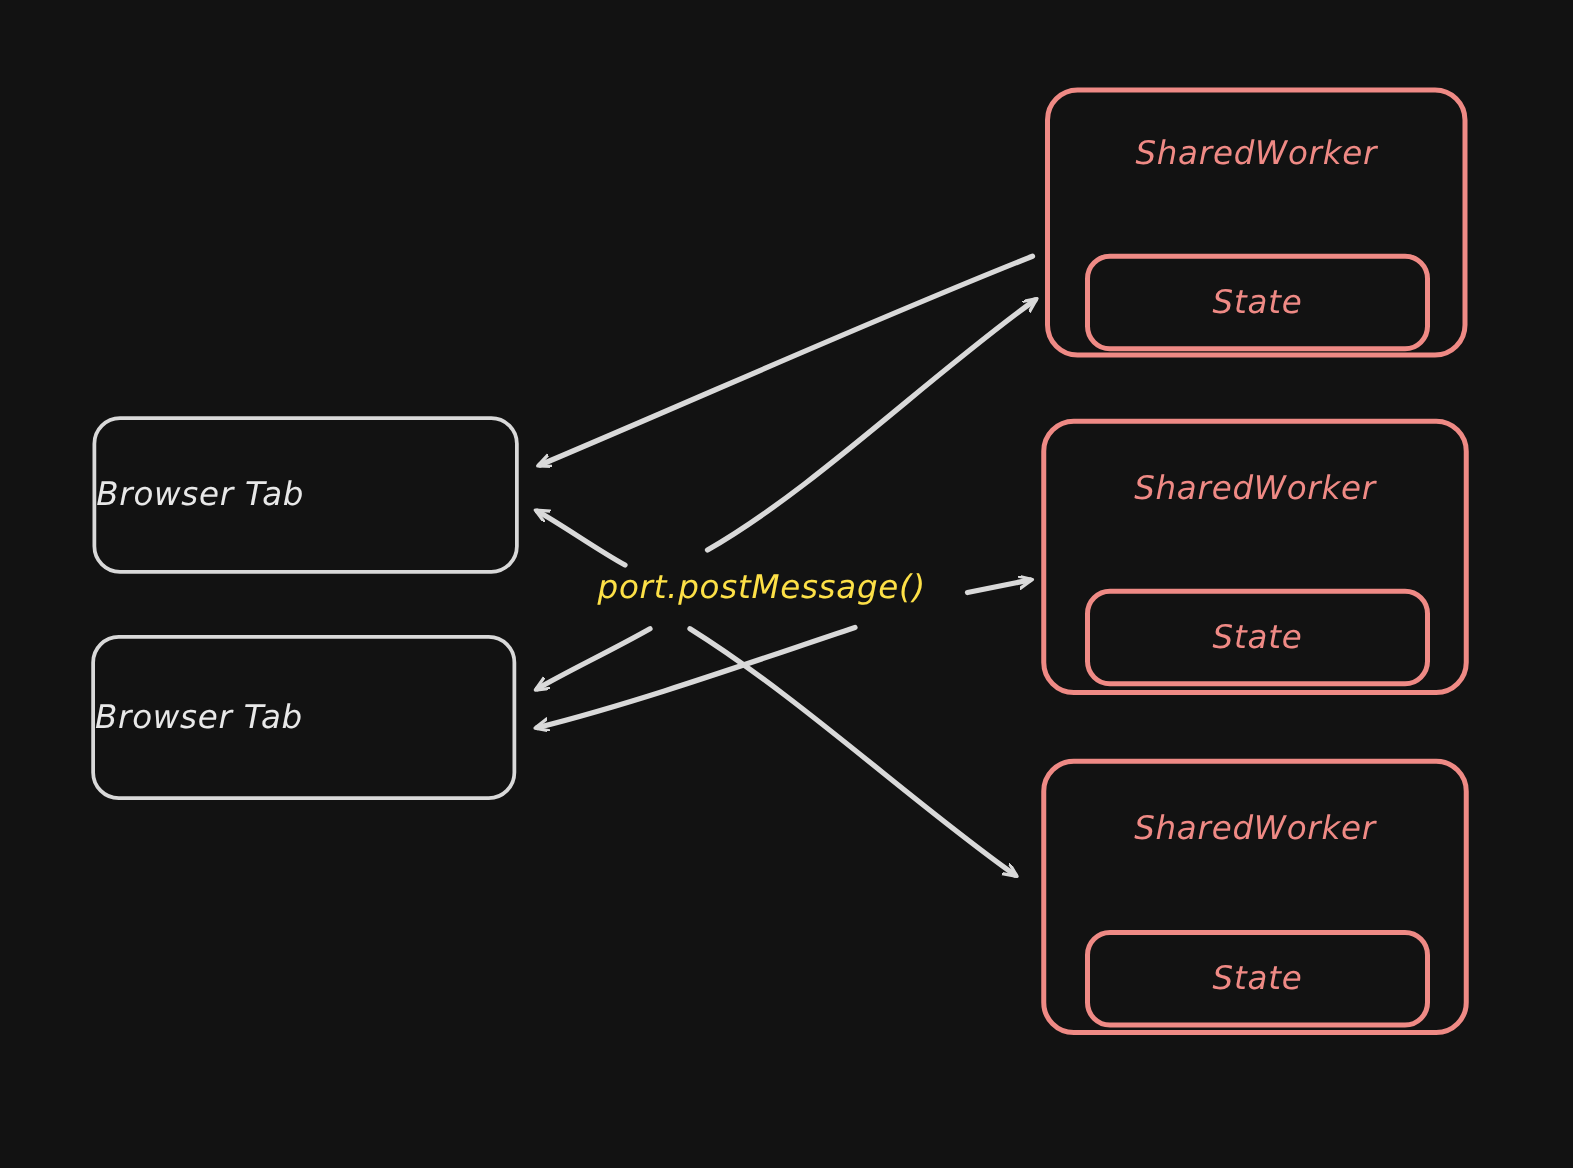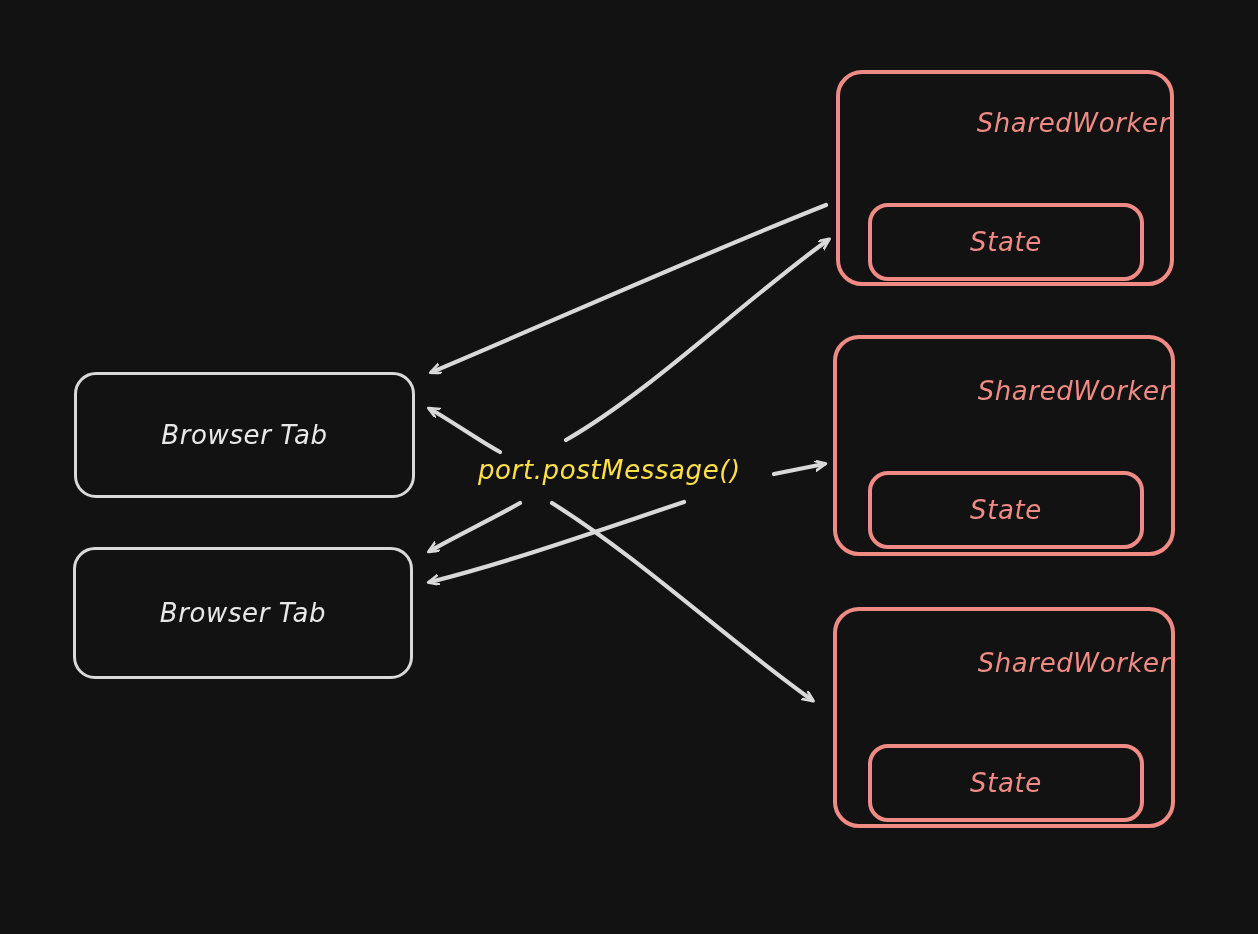--- a/index.html
+++ b/index.html
@@ -35,41 +35,40 @@
     background: transparent;
   }
   .worker-node {
     border: 4px solid #ef8a85;
   }
   .tab-node {
     border: 3px solid #d9d9d9;
     border-radius: 22px;
     display: flex;
     align-items: center;
-    justify-content: center;
-    margin-top: 39px;
+    justify-content: flex-start;
   }
   .state-node {
     border: 4px solid #ef8a85;
     border-radius: 20px;
     display: flex;
     align-items: center;
     justify-content: center;
     margin-top: 28px;
   }
   .hand {
     font-family: "DejaVu Sans", sans-serif;
     font-weight: 400;
     letter-spacing: 0.6px;
   }
   .worker-title {
     position: absolute;
     left: 0;
     right: 0;
-    text-align: right;
+    text-align: center;
     color: #ef8a85;
     font-size: 26px;
     font-style: italic;
   }
   .state-label {
     color: #ef8a85;
     font-size: 26px;
     font-style: italic;
   }
   .tab-label {

